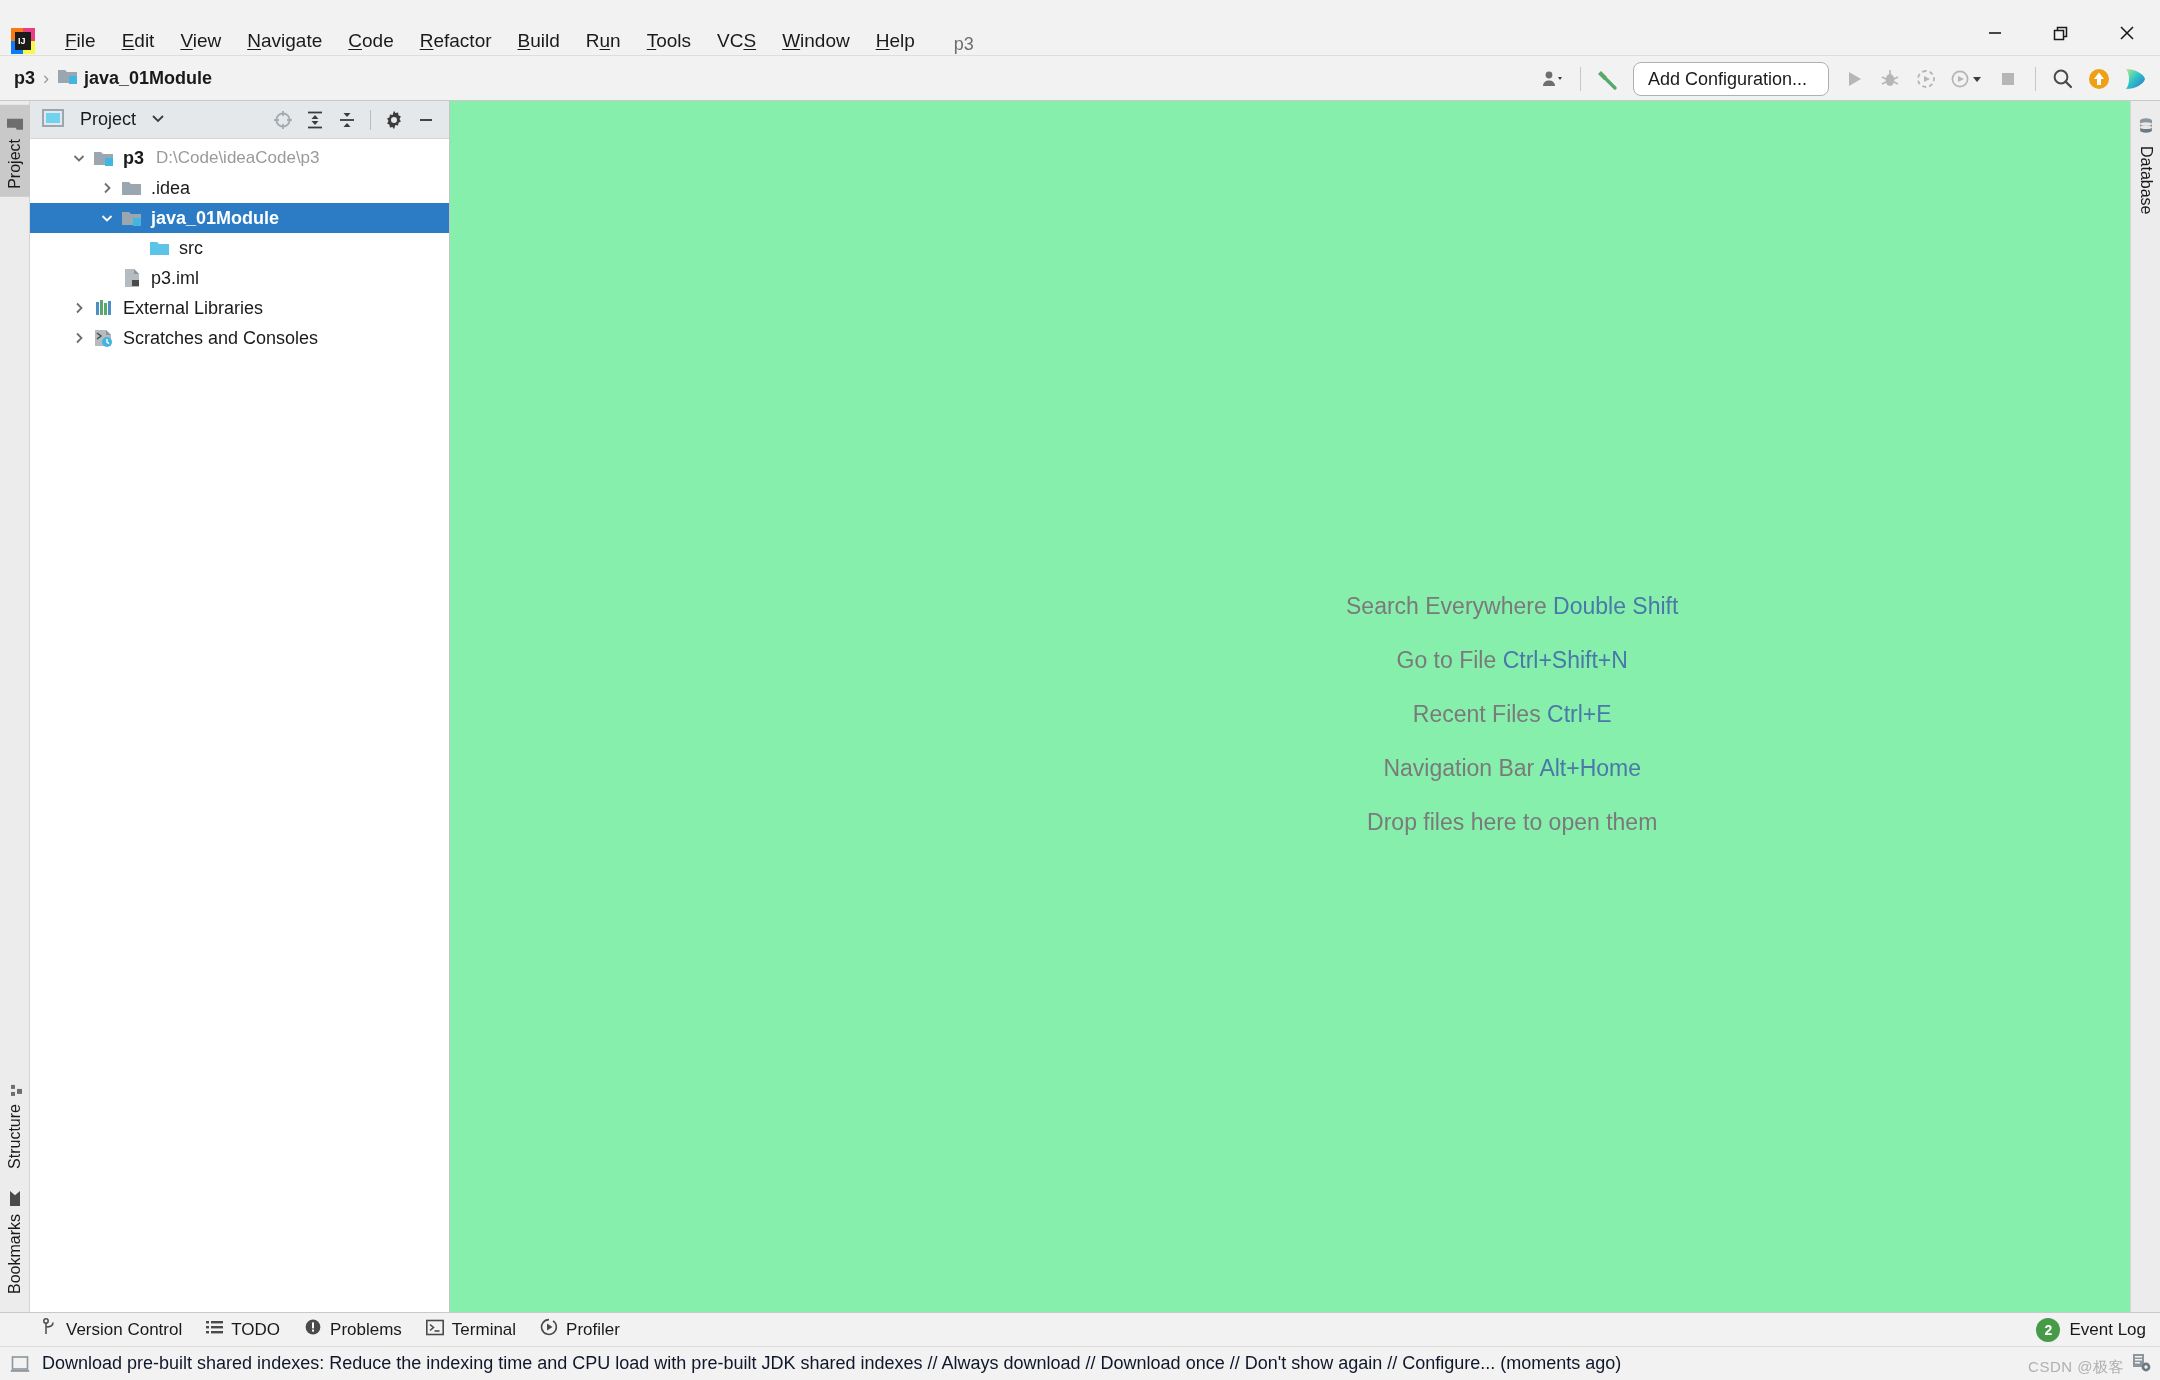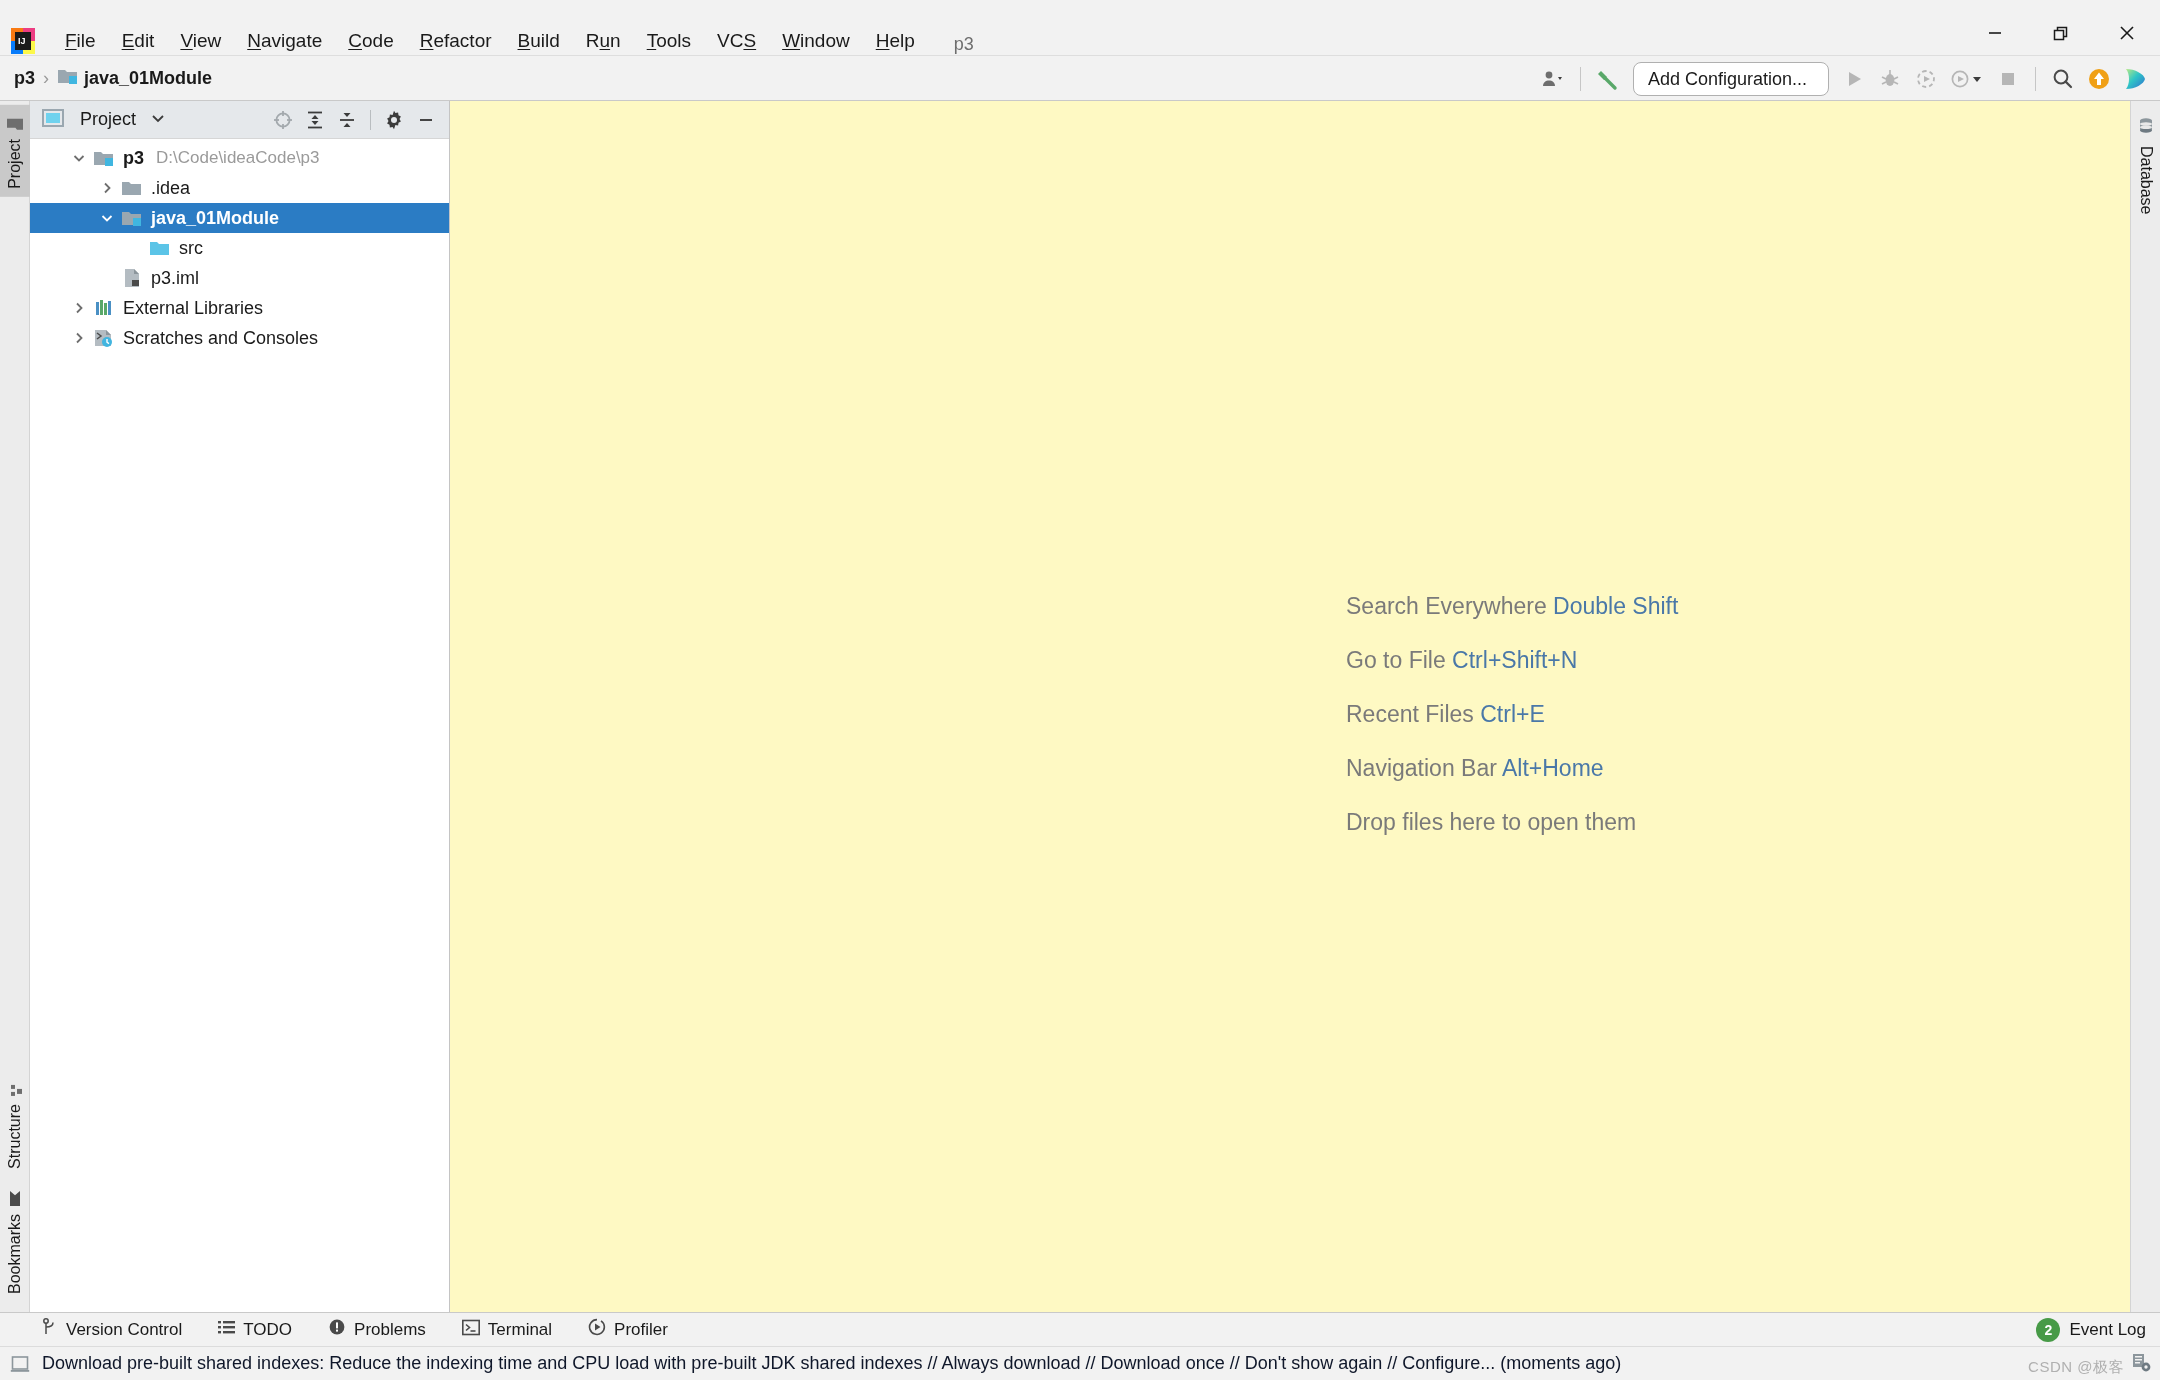--- a/index.html
+++ b/index.html
@@ -104,34 +104,34 @@
   }
   .trow.sel { background: #2b7cc4; color: #fff; }
   .twist { width: 26px; flex: 0 0 26px; display: flex; align-items: center; justify-content: center; }
   .ticon { width: 24px; flex: 0 0 24px; display: flex; align-items: center; justify-content: center; margin-right: 7px; }
   .tlabel { }
   .tlabel.b { font-weight: bold; }
   .tpath { color: #9a9a9a; font-size: 17px; margin-left: 12px; }
 
   
   .editor {
-    flex: 1 1 auto; background: #fef9c3; position: relative; min-width: 0;
+    flex: 1 1 auto; background: #86efac; position: relative; min-width: 0; text-align: center;
   }
   .empty-text {
     position: absolute; left: 896px; top: 492px;
     display: flex; flex-direction: column; gap: 27px;
   }
   .etline { font-size: 23px; color: #7a7a7a; white-space: nowrap; cursor: default; }
   .etline .k { color: #4a78a8; }
 
   
   .toolwin-bar {
     height: 34px; flex: 0 0 34px; background: #f2f2f2;
     border-top: 1px solid #c9c9c9;
-    display: flex; align-items: center; padding-left: 30px; position: relative; gap: 12px;
+    display: flex; align-items: center; padding-left: 30px; position: relative;
   }
   .twbtn {
     display: flex; align-items: center; gap: 8px;
     font-size: 17px; color: #1a1a1a; padding: 3px 12px; cursor: default; border-radius: 3px;
     white-space: nowrap;
   }
   .eventlog { position: absolute; right: 14px; display: flex; align-items: center; gap: 9px; font-size: 17px; color: #1a1a1a; cursor: default; }
   .badge {
     width: 24px; height: 24px; border-radius: 50%; background: #479a47; color: #fff;
     font-size: 14px; display: flex; align-items: center; justify-content: center; font-weight: bold;

